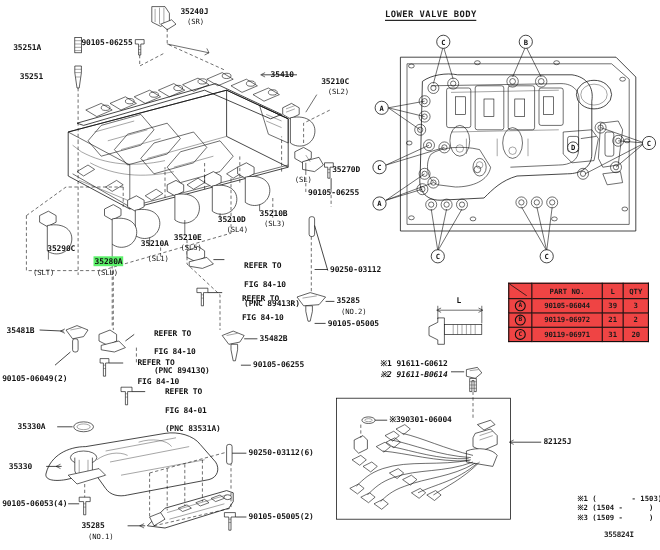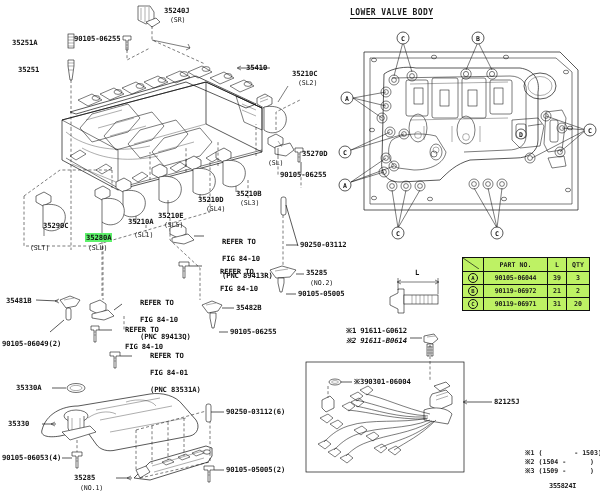--- a/index.html
+++ b/index.html
@@ -20,21 +20,21 @@
   .ln2{stroke:#111;stroke-width:.55;fill:none;}
   .dash{stroke:#111;stroke-width:.55;fill:none;stroke-dasharray:3 2.2;}
   .thin{stroke:#333;stroke-width:.4;fill:none;}
   .fillw{fill:#fff;stroke:#111;stroke-width:.6;}
   .cir{fill:#fff;stroke:#111;stroke-width:.7;}
   .ctxt{font-family:"DejaVu Sans Mono",monospace;font-size:6.5px;font-weight:700;
         text-anchor:middle;fill:#111;}
 
   
   #tbl{position:absolute;border:1px solid #111;border-collapse:collapse;
-       font-size:6.6px;font-weight:700;background:#bef264;}
+       font-size:6.6px;font-weight:700;background:#ef4444;}
   #tbl td,#tbl th{border:1px solid #111;padding:1px 2px;text-align:center;
        font-weight:700;font-family:"DejaVu Sans Mono",monospace;}
   #tbl .pn{letter-spacing:-0.2px;padding:1px 4px;}
   .corner{position:relative;}
   .notes{position:absolute;font-size:6.6px;line-height:9px;white-space:pre;
          font-weight:700;}
   .code{position:absolute;font-size:6.8px;font-weight:700;letter-spacing:-0.2px;}
 </style>
 </head>
 <body>

